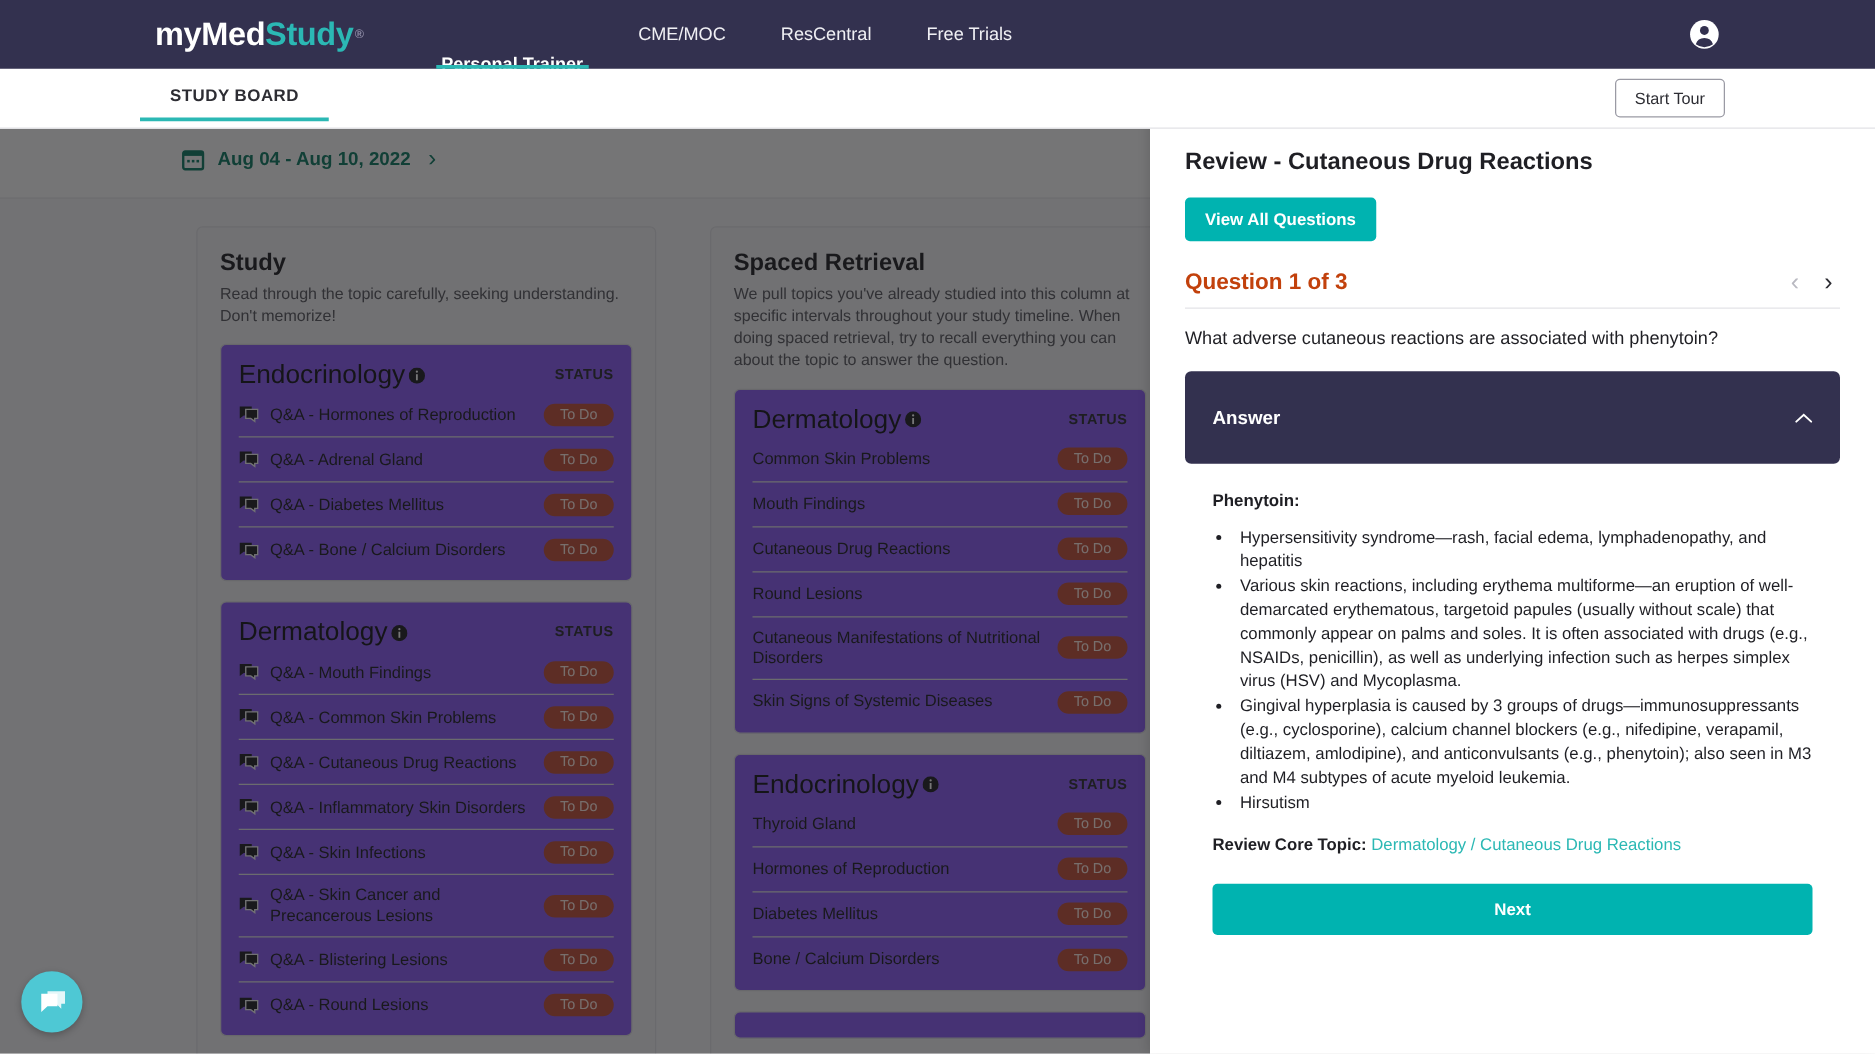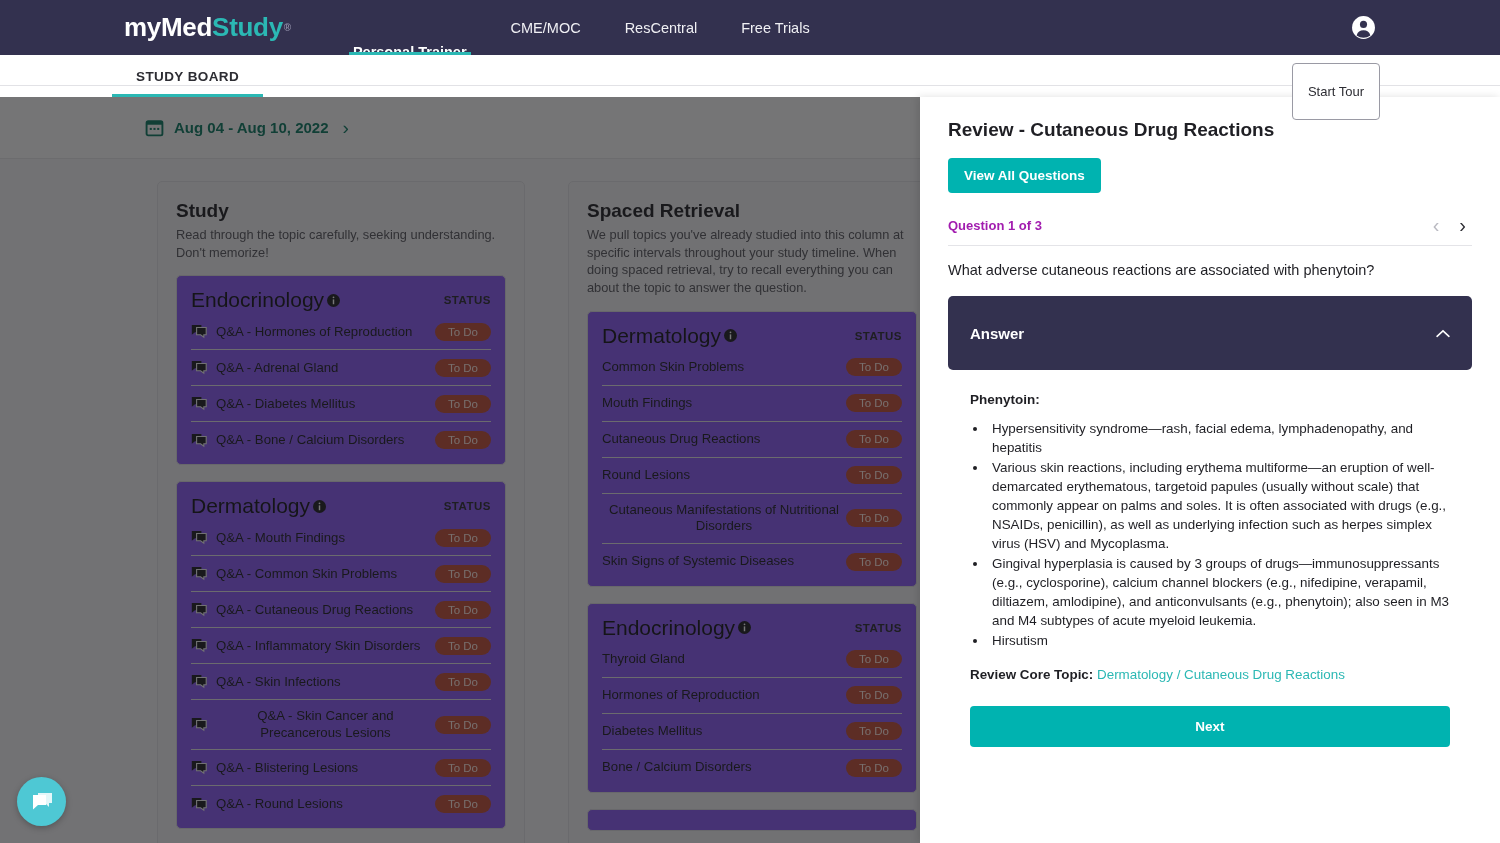--- a/index.html
+++ b/index.html
@@ -48,38 +48,38 @@
     margin-top: 2px;
   }
   .avatar-wrap {
     position: absolute; right: 124px; top: 0; height: 55px;
     display: flex; align-items: center; cursor: pointer;
   }
   .avatar-ic { width: 25px; height: 25px; }
 
   
   .subnav {
-    position: absolute; left: 0; top: 55px; width: 1500px; height: 31px;
+    position: absolute; left: 0; top: 55px; width: 1500px; height: 48px;
     background: #ffffff; border-bottom: 1px solid #e2e2e6;
     z-index: 39;
   }
   .subtab {
     position: absolute; left: 112px; top: 0; height: 42px;
     display: flex; align-items: center;
     padding: 0 24px;
     font-size: 13.5px; font-weight: bold; color: #2d2d33;
     letter-spacing: 0.4px; cursor: pointer;
   }
   .subtab::after {
     content:""; position: absolute; left:0; right:0; bottom:0;
     height: 3px; background: #2bb8b4;
   }
   .start-tour {
     position: absolute; right: 120px; top: 8px;
-    padding: 20px 15px; font-size: 13px; color: #2d2d33;
+    padding: 7px 15px; font-size: 13px; color: #2d2d33;
     background: #fff; border: 1px solid #9a9aa4; border-radius: 4px;
     cursor: pointer;
   }
 
   
   .board {
     position: absolute; left: 0; top: 97px; width: 920px; height: 746px;
     background: #f4f4f6; overflow: hidden;
   }
   .board-scrim {
@@ -128,21 +128,21 @@
   .card-title {
     font-size: 21px; color: #17171b; font-weight: 400;
     display: flex; align-items: center; gap: 3px;
   }
   .info-ic { width: 13px; height: 13px; display: inline-block; }
   .status-lbl { font-size: 11.5px; font-weight: bold; color: #2d2d33; letter-spacing: 0.5px; }
 
   .row {
     display: flex; align-items: center; justify-content: space-between;
     padding: 8px 0; border-bottom: 1px solid #e2e2e6;
-    min-height: 36px; cursor: pointer; text-align: center;
+    min-height: 36px; cursor: pointer;
   }
   .row:last-child { border-bottom: none; }
   .row-l { display: flex; align-items: center; gap: 9px; flex: 1; min-width: 0;}
   .qa-ic { width: 16px; height: 15px; flex: none; }
   .row-t { font-size: 13.2px; color: #1f1f24; line-height: 1.25; }
   .badge {
     flex: none; background: #c0503a; color: #ffe9e3;
     font-size: 11.5px; border-radius: 11px; padding: 3px 13px;
     white-space: nowrap;
   }
@@ -159,21 +159,21 @@
     margin-top: 17px; display: inline-block;
     background: #00b3b0; color: #ffffff; font-weight: bold;
     font-size: 13.5px; padding: 10px 16px; border: none; border-radius: 4px;
     cursor: pointer;
   }
   .q-head {
     margin-top: 22px; display: flex; align-items: center;
     justify-content: space-between; padding-bottom: 10px;
     border-bottom: 1px solid #e4e4e8;
   }
-  .q-count { font-size: 13px; font-weight: bold; color: #a21caf; }
+  .q-count { font-size: 18px; font-weight: bold; color: #c2410c; }
   .q-navs { display: flex; align-items: center; gap: 20px; padding-right: 6px;}
   .nav-arrow { font-size: 20px; line-height: 1; cursor: pointer; }
   .nav-arrow.dis { color: #b9b9c1; cursor: default; }
   .nav-arrow.en { color: #2d2d33; }
   .q-text { margin-top: 16px; font-size: 14.5px; color: #1f1f24; }
 
   .ans-head {
     margin-top: 18px; background: #33314f; color: #ffffff;
     border-radius: 5px; height: 74px;
     display: flex; align-items: center; justify-content: space-between;

